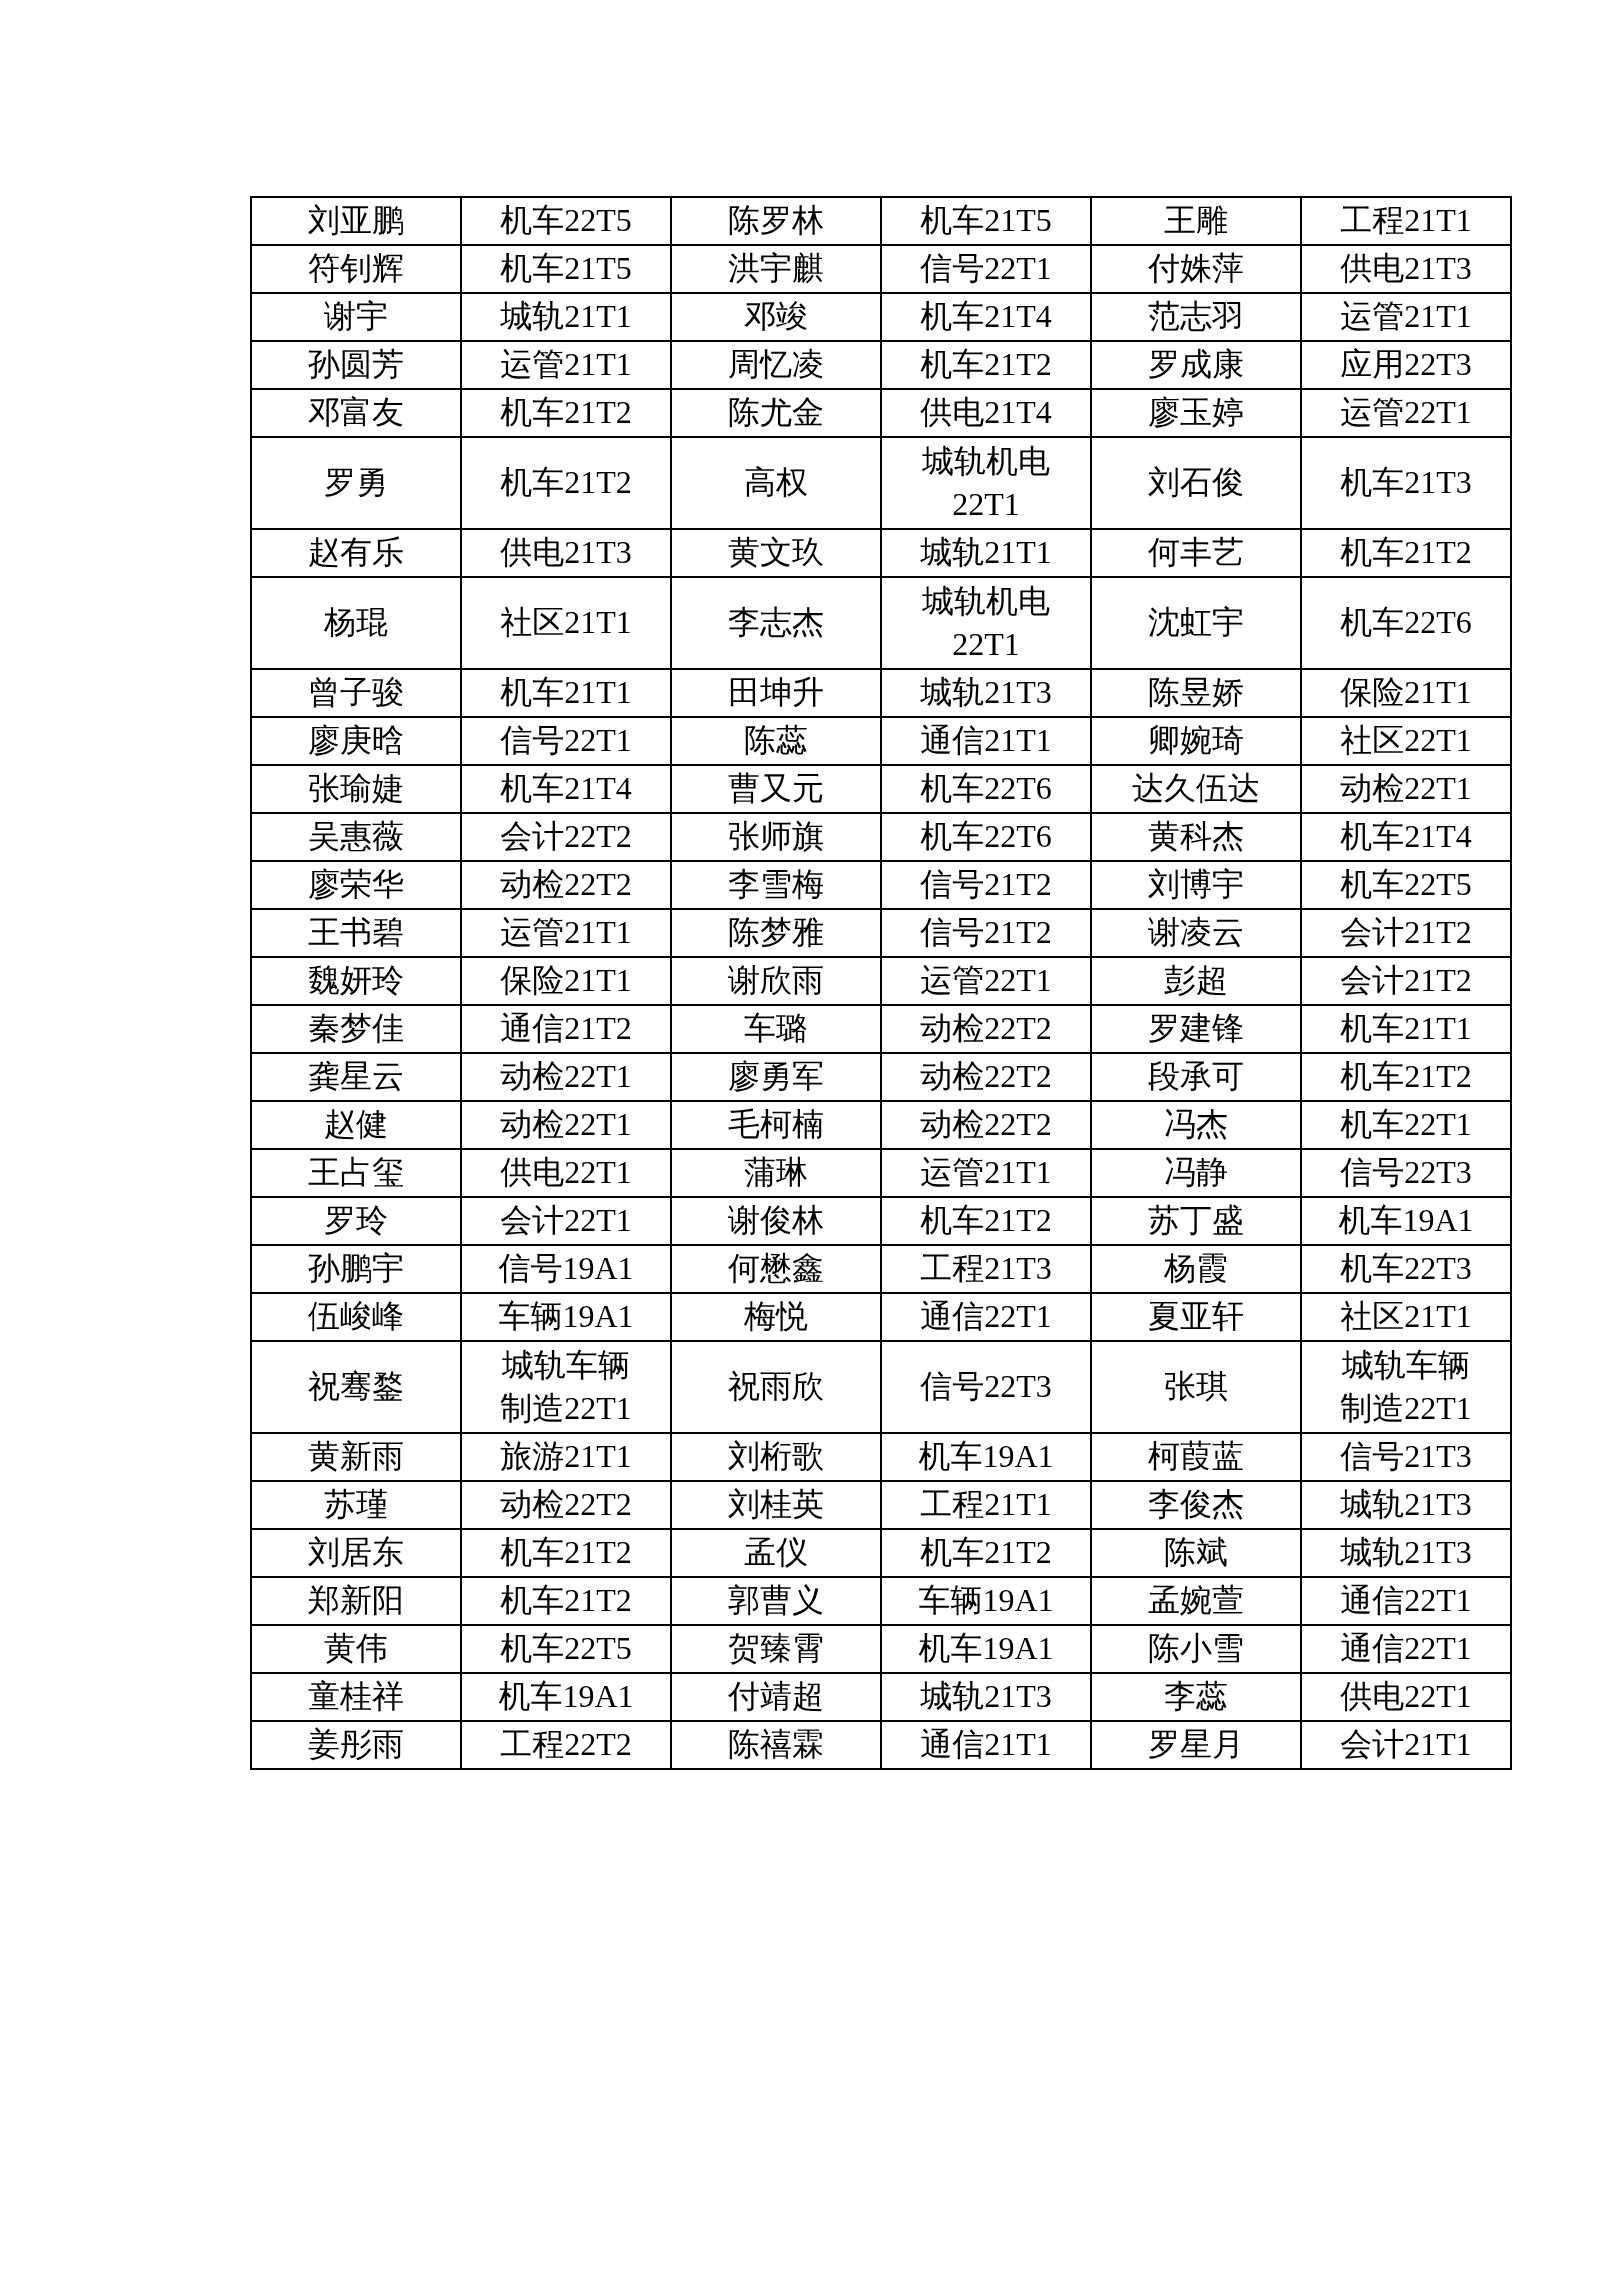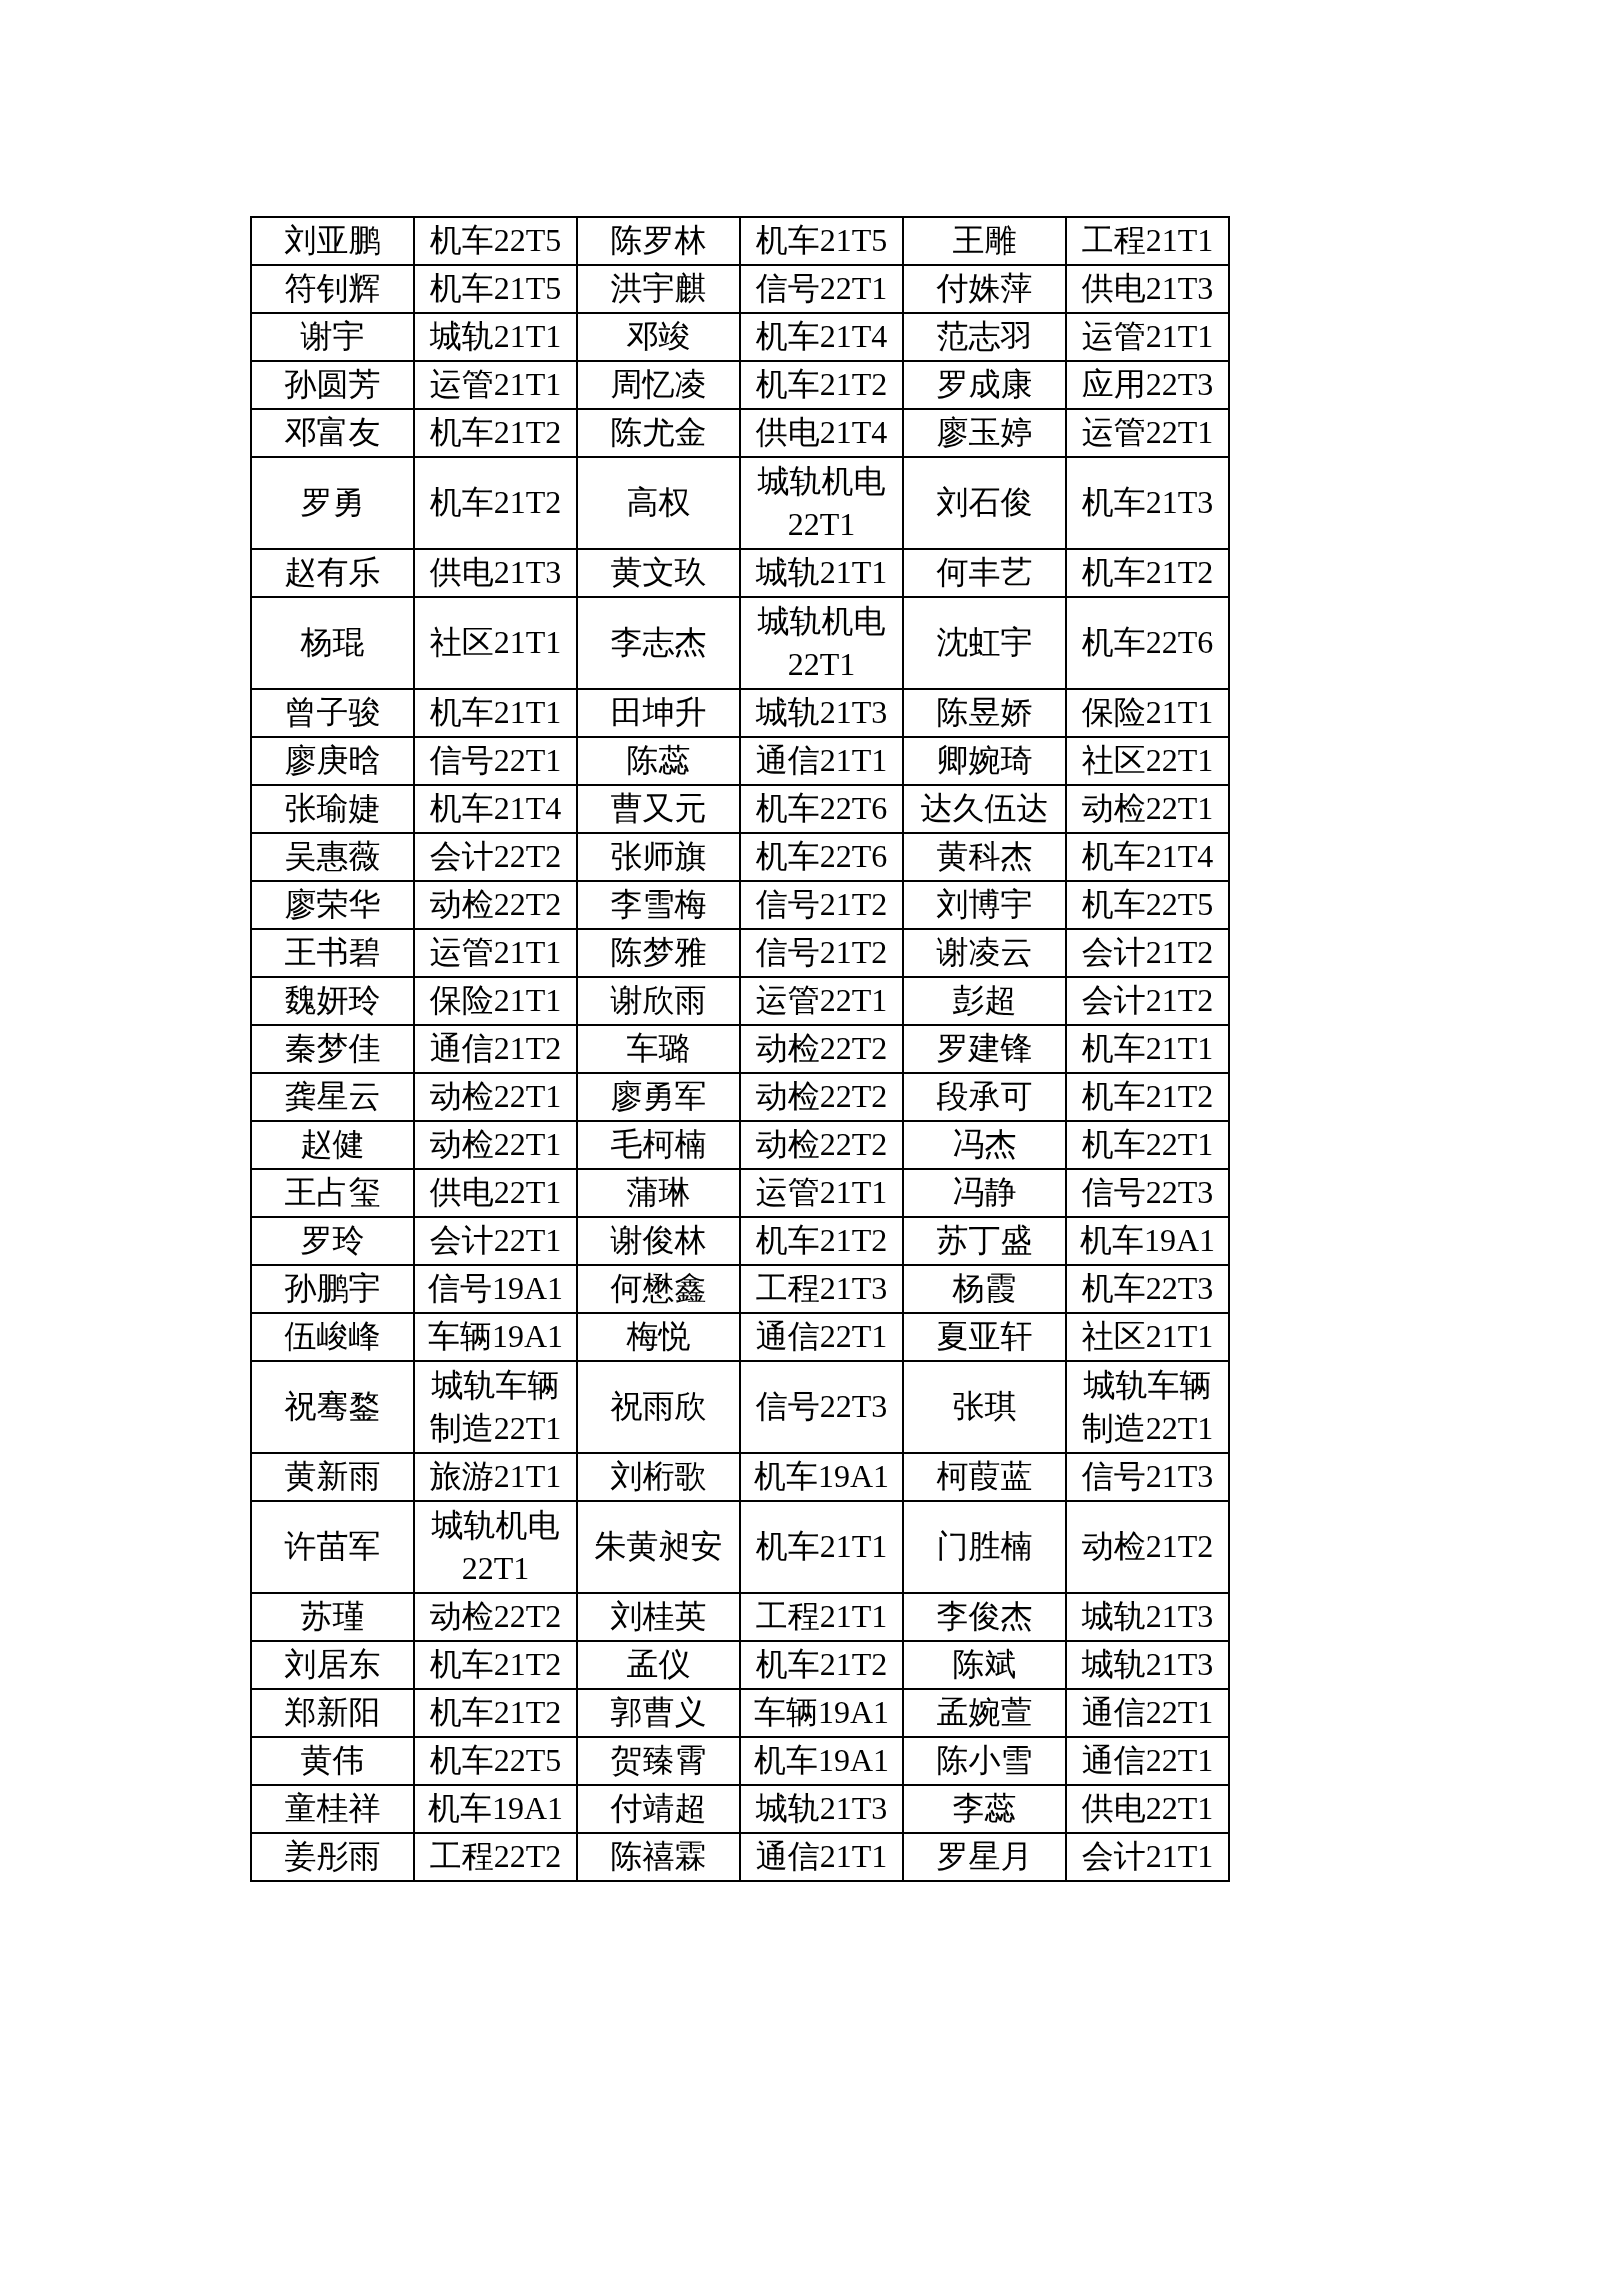--- a/index.html
+++ b/index.html
@@ -11,24 +11,23 @@
     height: 2295px;
     position: relative;
     background: #ffffff;
     font-family: "Liberation Serif", "DejaVu Serif", serif;
     color: #000000;
   }
   .doc-table {
     position: absolute;
     left: 250px;
     top: 196px;
-    width: 980px;
+    width: 1262px;
     border-collapse: collapse;
     table-layout: fixed;
-    margin-top: 20px;
   }
   .doc-table td {
     border: 2.7px solid #000000;
     text-align: center;
     vertical-align: middle;
     font-size: 32px;
     line-height: 1.35;
     height: 46px;              
     white-space: pre-line;     
     overflow: hidden;
@@ -232,29 +231,20 @@
 制造22T1</td>
       </tr>
       <tr>
         <td>黄新雨</td>
         <td>旅游21T1</td>
         <td>刘桁歌</td>
         <td>机车19A1</td>
         <td>柯葭蓝</td>
         <td>信号21T3</td>
       </tr>
-      <tr class="tall">
-        <td>许苗军</td>
-        <td>城轨机电
-22T1</td>
-        <td>朱黄昶安</td>
-        <td>机车21T1</td>
-        <td>门胜楠</td>
-        <td>动检21T2</td>
-      </tr>
       <tr>
         <td>苏瑾</td>
         <td>动检22T2</td>
         <td>刘桂英</td>
         <td>工程21T1</td>
         <td>李俊杰</td>
         <td>城轨21T3</td>
       </tr>
       <tr>
         <td>刘居东</td>

